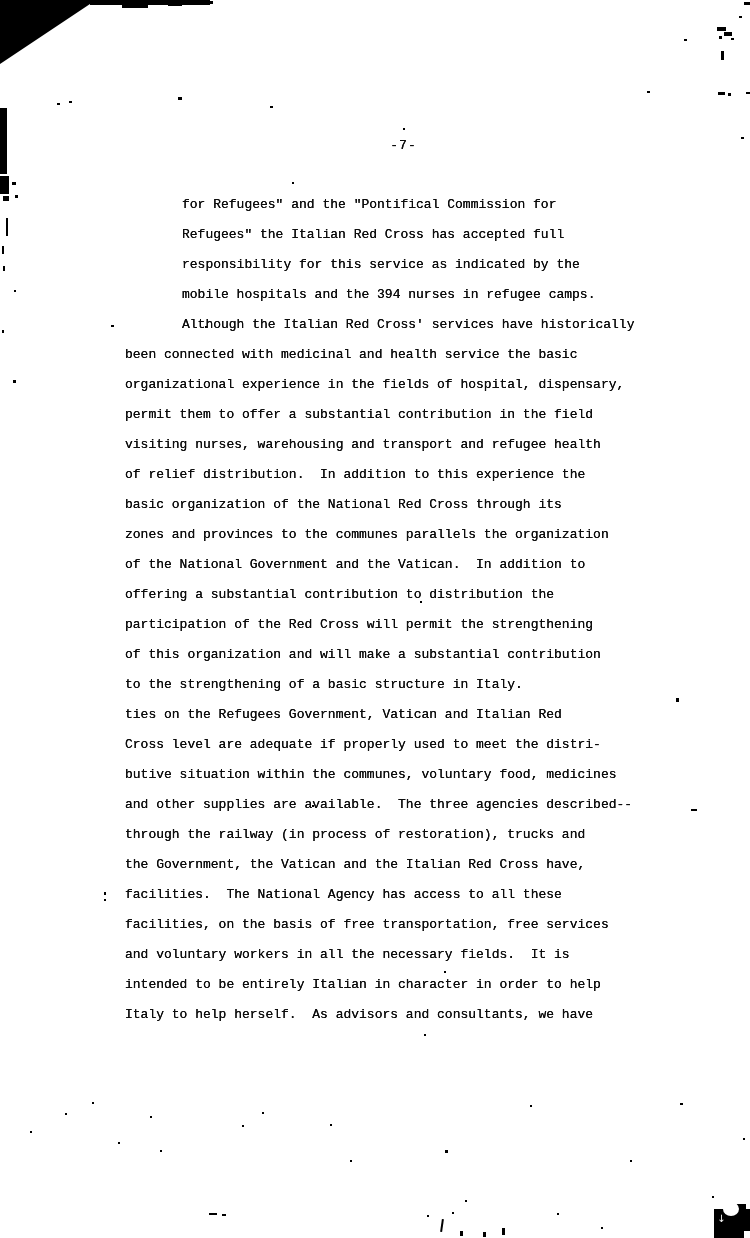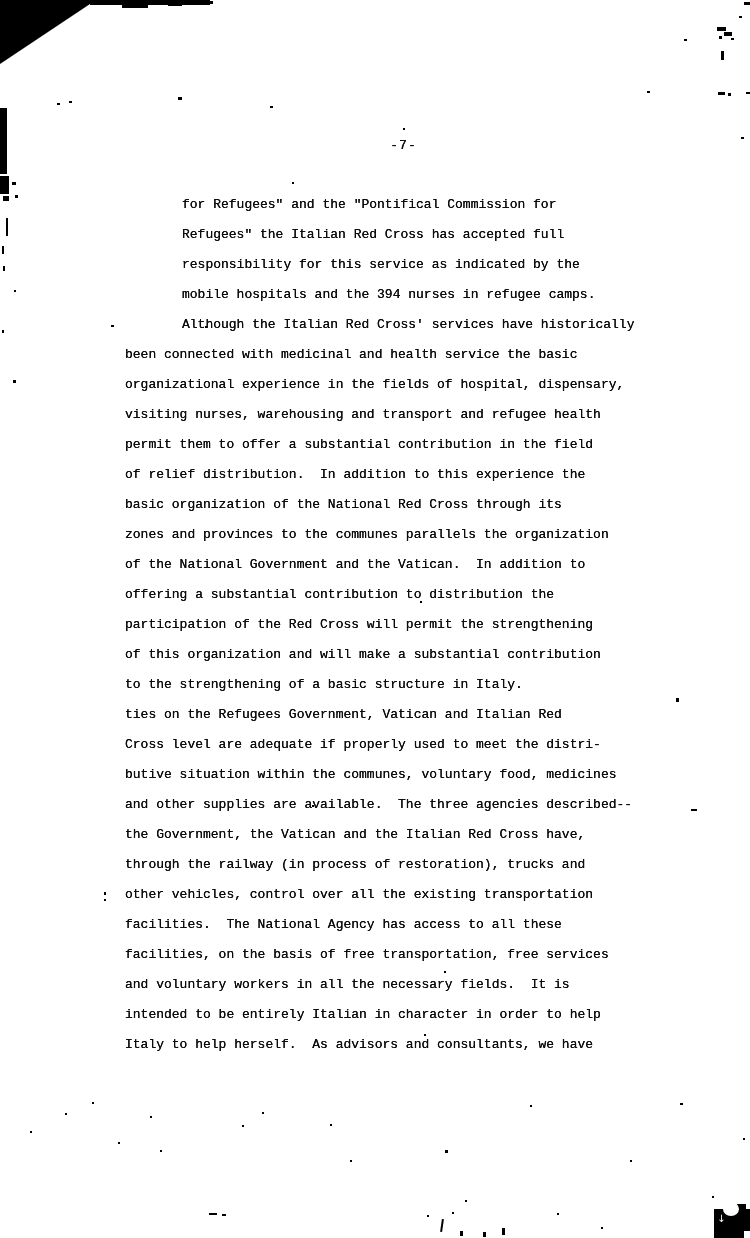--- a/index.html
+++ b/index.html
@@ -155,37 +155,36 @@
   <div class="page-number">-7-</div>
 
   <div class="text-column" id="text-column">
       <div class="line indent">for Refugees" and the "Pontifical Commission for</div>
       <div class="line indent">Refugees" the Italian Red Cross has accepted full</div>
       <div class="line indent">responsibility for this service as indicated by the</div>
       <div class="line indent">mobile hospitals and the 394 nurses in refugee camps.</div>
       <div class="line indent">Although the Italian Red Cross' services have historically</div>
       <div class="line">been connected with medicinal and health service the basic</div>
       <div class="line">organizational experience in the fields of hospital, dispensary,</div>
+      <div class="line">permit them to offer a substantial contribution in the field</div>
       <div class="line">visiting nurses, warehousing and transport and refugee health</div>
-      <div class="line">permit them to offer a substantial contribution in the field</div>
       <div class="line">of relief distribution.  In addition to this experience the</div>
       <div class="line">basic organization of the National Red Cross through its</div>
       <div class="line">zones and provinces to the communes parallels the organization</div>
       <div class="line">of the National Government and the Vatican.  In addition to</div>
       <div class="line">offering a substantial contribution to distribution the</div>
       <div class="line">participation of the Red Cross will permit the strengthening</div>
       <div class="line">of this organization and will make a substantial contribution</div>
       <div class="line">to the strengthening of a basic structure in Italy.</div>
       <div class="line">ties on the Refugees Government, Vatican and Italian Red</div>
       <div class="line">Cross level are adequate if properly used to meet the distri-</div>
       <div class="line">butive situation within the communes, voluntary food, medicines</div>
       <div class="line">and other supplies are available.  The three agencies described--</div>
+      <div class="line">through the railway (in process of restoration), trucks and</div>
       <div class="line">the Government, the Vatican and the Italian Red Cross have,</div>
-      <div class="line">through the railway (in process of restoration), trucks and</div>
-      <div class="line">other vehicles, control over all the existing transportation</div>
       <div class="line">facilities.  The National Agency has access to all these</div>
       <div class="line">facilities, on the basis of free transportation, free services</div>
       <div class="line">and voluntary workers in all the necessary fields.  It is</div>
       <div class="line">intended to be entirely Italian in character in order to help</div>
       <div class="line">Italy to help herself.  As advisors and consultants, we have</div>
     </div>
 
 </div>
 
 </body></html>

